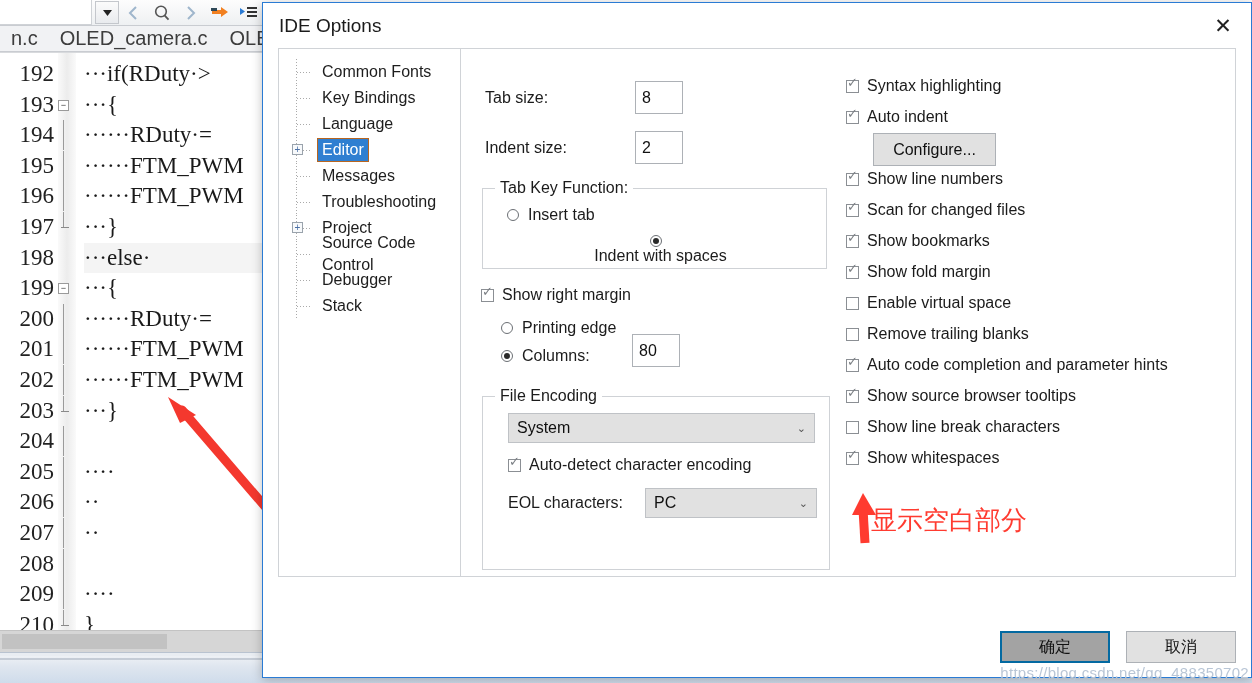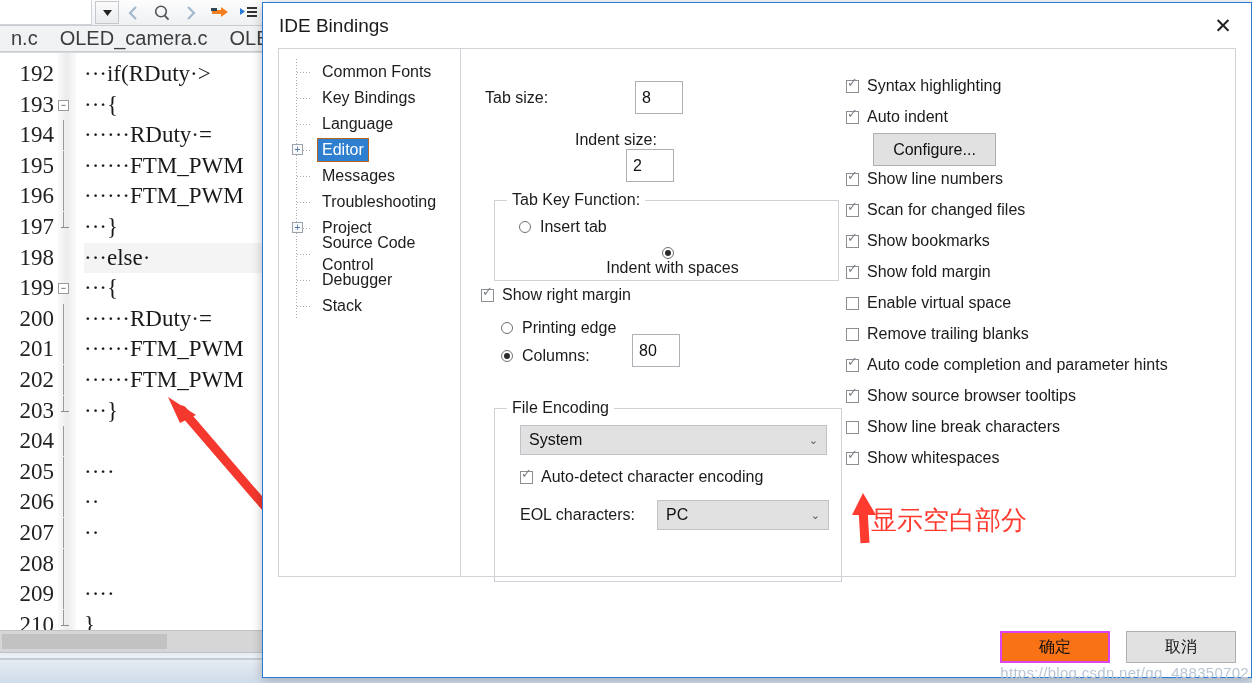--- a/index.html
+++ b/index.html
@@ -125,21 +125,21 @@
   }
 
   .lbl { font-size:16px; color:#1b1b1b; }
   .numbox {
     width:48px; height:33px; border:1px solid #adb1b6; background:#fff;
     font-size:16px; color:#111; padding:4px 6px; font-family:"Liberation Sans",sans-serif;
   }
   .row { display:flex; align-items:center; }
 
   fieldset.grp {
-    border:1px solid #cfd2d6; margin:16px; padding:0 12px 12px 12px;
+    border:1px solid #cfd2d6; margin:4px; padding:0 12px 12px 12px;
   }
   fieldset.grp > legend { font-size:16px; color:#1b1b1b; padding:0 5px; }
 
   .radio-row { display:flex; align-items:center; height:28px; font-size:16px; color:#1b1b1b; }
   .radio {
     width:12px; height:12px; border-radius:50%; border:1px solid #6b6f74;
     margin-right:9px; background:#fff; position:relative; flex:0 0 12px;
   }
   .radio.on::after {
     content:""; position:absolute; left:2px; top:2px; width:6px; height:6px;
@@ -169,21 +169,21 @@
   }
 
   #cfg-btn { position:absolute; left:22px; top:0; width:123px; height:33px; }
 
   #dlg-footer {
     height:50px; flex:0 0 50px; display:flex; align-items:center;
     justify-content:flex-end; padding:0 15px 10px 0; gap:16px;
     position:relative;
   }
   .footer-btn { width:110px; height:32px; font-size:16px; }
-  .footer-btn.primary { border:2px solid #d946ef; background:#f97316; }
+  .footer-btn.primary { border:2px solid #0369a1; background:#a3a3a3; }
 
   #watermark {
     position:absolute; right:2px; bottom:-4px; font-size:15px; color:#b9c6d6;
     font-family:"Liberation Sans", sans-serif; letter-spacing:.3px; white-space:nowrap;
   }
 
   #cn-note {
     position:absolute; font-size:26px; color:#ff3b30; white-space:nowrap;
     font-family:"DejaVu Sans", sans-serif;
   }
@@ -373,21 +373,21 @@
 
   <div id="status-bottom">
     <div id="status-line1"></div>
     <div id="status-line2"></div>
   </div>
 </div>
 
 <div id="dialog">
 
   <div id="dlg-titlebar">
-    <div id="dlg-title">IDE Bindings</div>
+    <div id="dlg-title">IDE Options</div>
     <div id="dlg-close">✕</div>
   </div>
 
   <div id="dlg-body">
 
     <div id="tree-panel">
         <div class="tree-item">
           <div class="tw">
             <span class="dotline"></span>
             <span class="dotstub"></span>
@@ -461,21 +461,21 @@
         </div>
       </div>
 
     <div id="content-panel">
 
       <div class="row" style="position:absolute; left:24px; top:32px; width:330px;">
         <div class="lbl" style="width:150px;">Tab size:</div>
         <input class="numbox" value="8" style="">
       </div>
 
-      <div class="row" style="position:absolute; left:24px; top:82px; width:330px;flex-direction:column;">
+      <div class="row" style="position:absolute; left:24px; top:82px; width:330px;">
         <div class="lbl" style="width:150px;">Indent size:</div>
         <input class="numbox" value="2" style="">
       </div>
 
       <fieldset class="grp" style="position:absolute; left:17px; top:126px; width:345px; height:90px;">
         <legend>Tab Key Function:</legend>
         <div class="radio-row" style="margin-left:12px; margin-top:4px;">
           <span class="radio"></span>
           <span>Insert tab</span>
         </div>

